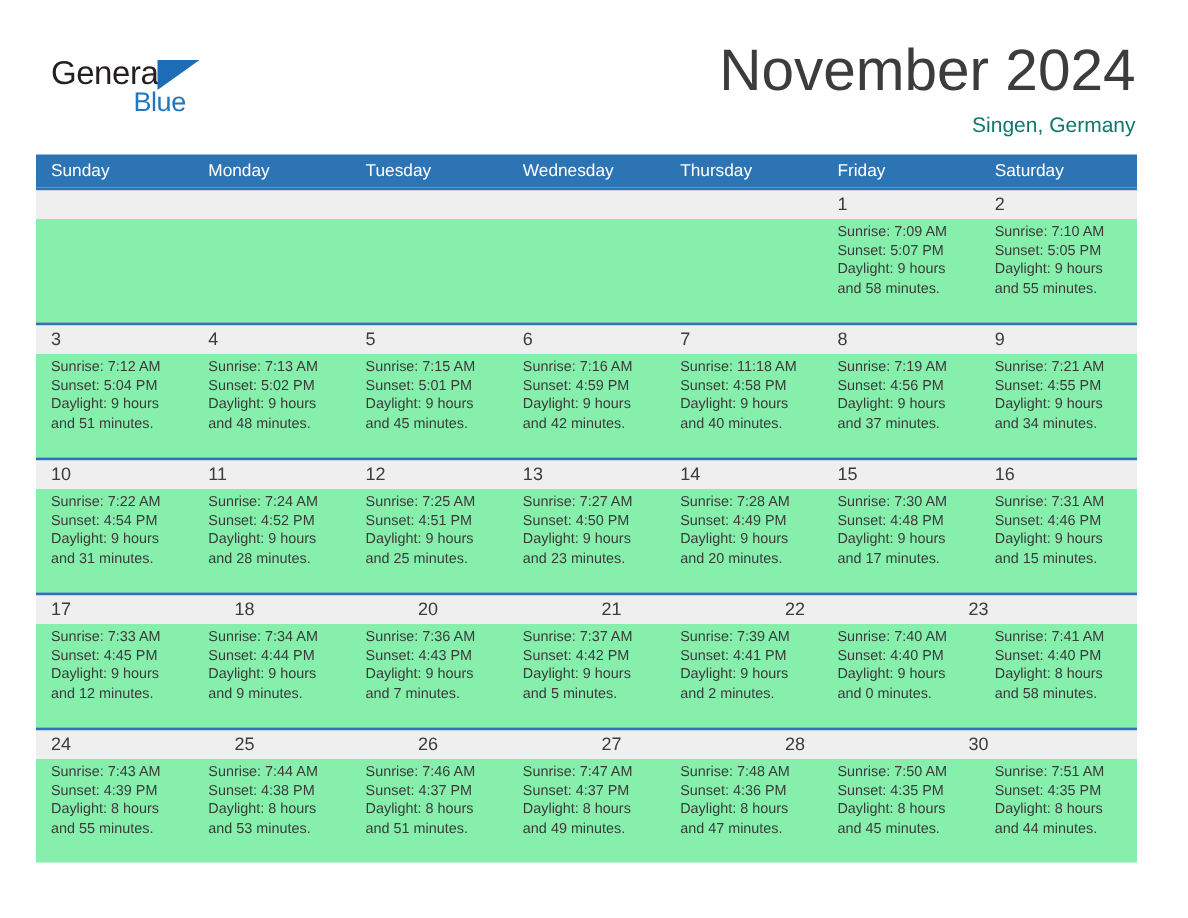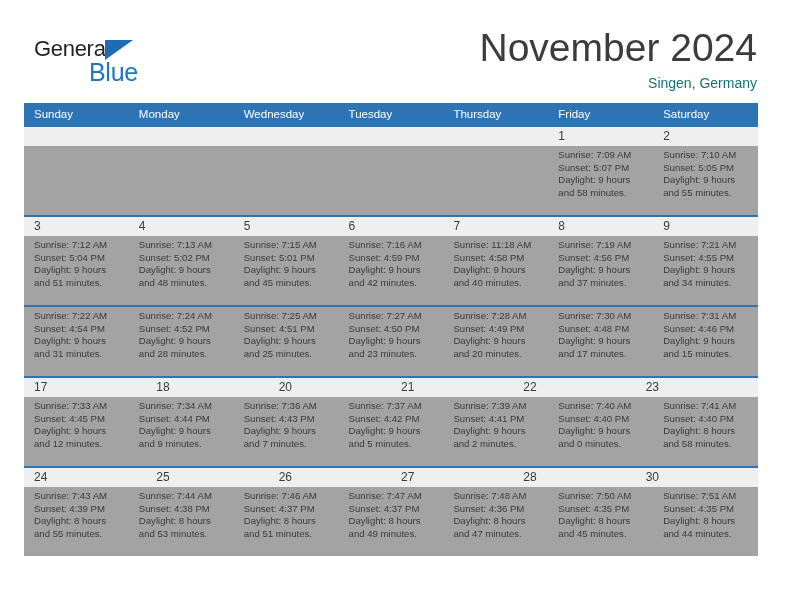--- a/index.html
+++ b/index.html
@@ -46,21 +46,21 @@
     top: 4px;
     width: 0;
     height: 0;
     border-left: 28px solid #1d6cb5;
     border-bottom: 20px solid transparent;
   }
   .logo-blue {
     position: absolute;
     left: 55px;
     top: 22px;
-    font-size: 25px;
+    font-size: 18px;
     letter-spacing: -0.3px;
     color: #2176bd;
     font-family: "Liberation Sans", sans-serif;
   }
   .title-block {
     position: absolute;
     right: 35px;
     top: 30px;
     text-align: right;
   }
@@ -106,21 +106,21 @@
   .week:first-of-type {
     border-top: none;
   }
   .week-datestrip {
     display: flex;
     background: #efefef;
     height: 19px;
   }
   .week-body {
     display: flex;
-    background: #a3a3a3;
+    background: #86efac;
     height: 69px;
   }
   .daynum {
     flex: 1 1 0;
     box-sizing: border-box;
     padding-left: 10px;
     font-size: 12px;
     line-height: 19px;
     color: #3b3b3b;
   }
@@ -149,22 +149,22 @@
   <div class="title-block">
     <div class="cal-title">November 2024</div>
     <div class="cal-subtitle">Singen, Germany</div>
   </div>
 </div>
 
 <div class="calendar">
   <div class="weekdays">
     <div class="weekday">Sunday</div>
     <div class="weekday">Monday</div>
+    <div class="weekday">Tuesday</div>
     <div class="weekday">Wednesday</div>
-    <div class="weekday">Tuesday</div>
     <div class="weekday">Thursday</div>
     <div class="weekday">Friday</div>
     <div class="weekday">Saturday</div>
   </div>
 
   <div class="week">
     <div class="week-datestrip">
       <div class="daynum"></div>
       <div class="daynum"></div>
       <div class="daynum"></div>
@@ -269,20 +269,29 @@
       <div class="daycell">
         <div>Sunrise: 7:21 AM</div>
         <div>Sunset: 4:55 PM</div>
         <div>Daylight: 9 hours</div>
         <div>and 34 minutes.</div>
       </div>
     </div>
   </div>
 
   <div class="week">
+    <div class="week-datestrip">
+      <div class="daynum">10</div>
+      <div class="daynum">11</div>
+      <div class="daynum">12</div>
+      <div class="daynum">13</div>
+      <div class="daynum">14</div>
+      <div class="daynum">15</div>
+      <div class="daynum">16</div>
+    </div>
     <div class="week-body">
       <div class="daycell">
         <div>Sunrise: 7:22 AM</div>
         <div>Sunset: 4:54 PM</div>
         <div>Daylight: 9 hours</div>
         <div>and 31 minutes.</div>
       </div>
       <div class="daycell">
         <div>Sunrise: 7:24 AM</div>
         <div>Sunset: 4:52 PM</div>

